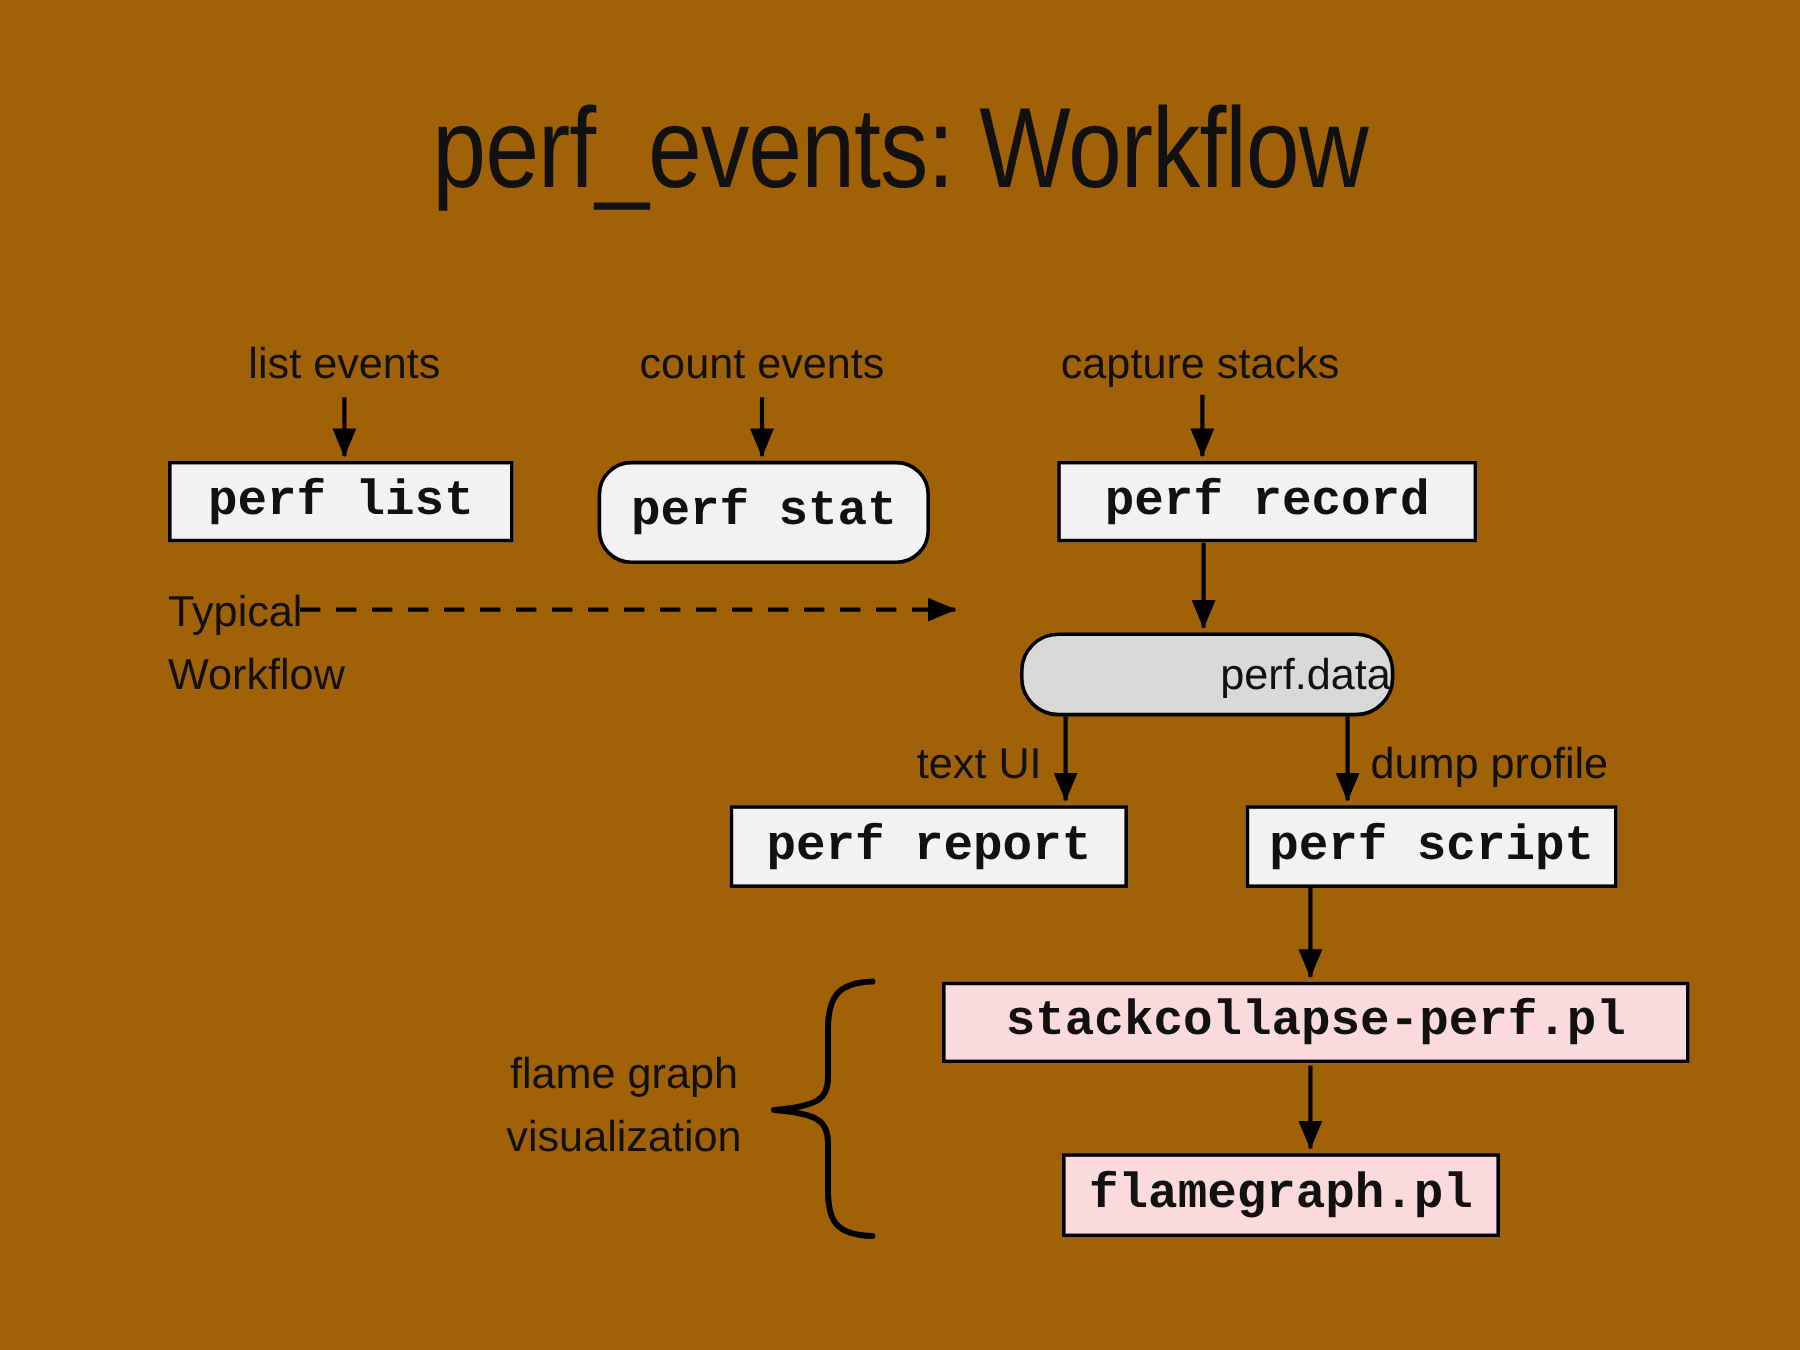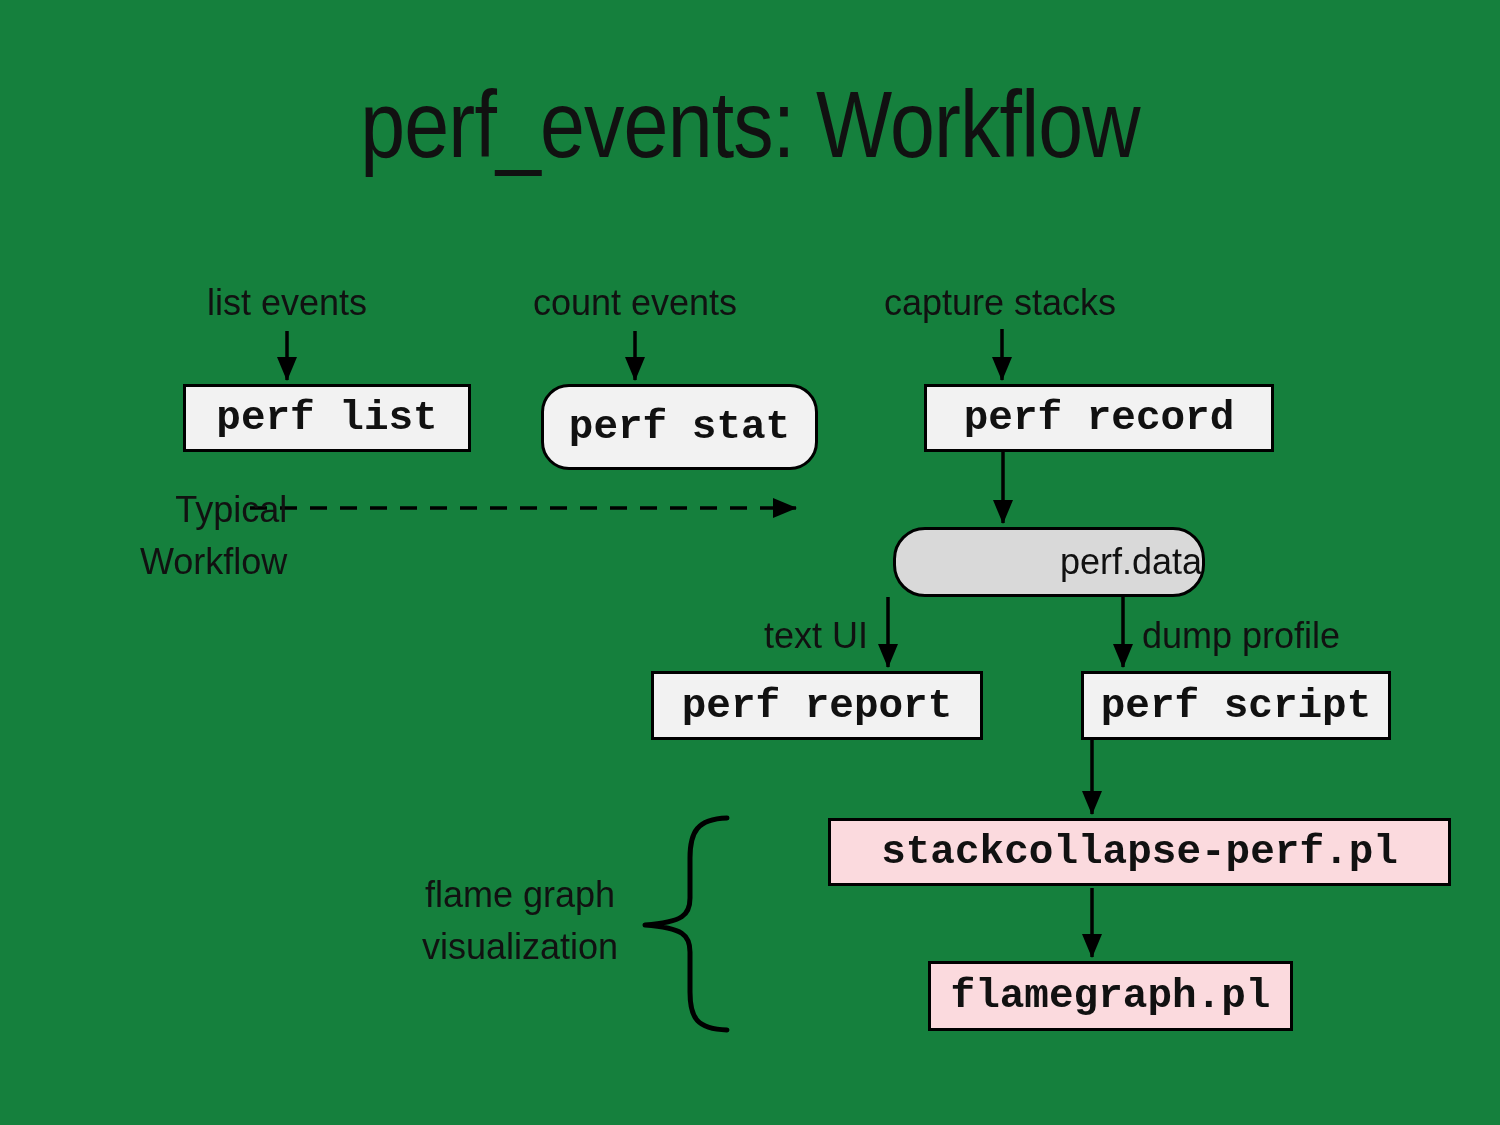--- a/index.html
+++ b/index.html
@@ -1,20 +1,20 @@
 <!DOCTYPE html>
 <html style="--box-fill: #f2f2f2; --data-fill: #d9d9d9; --pink-fill: #fbdade; --stroke: #000000; --text: #111111;"><head>
 <meta charset="utf-8">
 <style>
   html, body { margin: 0; padding: 0; background: #ffffff; }
   #slide {
     position: relative;
     width: 1500px;
     height: 1125px;
-    background: #15803d;
+    background: #a16207;
     overflow: hidden;
     font-family: "Liberation Sans", sans-serif;
     color: var(--text, #111111);
   }
   #slide-title {
     position: absolute;
     top: 72px;
     left: 0;
     width: 100%;
     text-align: center;
@@ -24,38 +24,36 @@
     letter-spacing: -1px;
     transform: scaleX(0.85);
     transform-origin: 50% 50%;
     white-space: nowrap;
   }
   .lbl {
     position: absolute;
     font-size: 36px;
     line-height: 1.15;
     white-space: nowrap;
-    text-align: right;
   }
   .lbl.center { text-align: center; }
   .lbl.right  { text-align: right; }
   .two-line { line-height: 52px; white-space: nowrap; }
   .node {
     position: absolute;
     box-sizing: border-box;
     background: var(--box-fill, #f2f2f2);
     border: 3px solid var(--stroke, #000000);
     display: flex;
     align-items: center;
     justify-content: center;
     font-family: "Liberation Mono", "DejaVu Sans Mono", monospace;
     font-weight: bold;
     font-size: 41px;
     white-space: nowrap;
-    margin-left: 43px;
   }
   .node--data {
     background: var(--data-fill, #d9d9d9);
     border-radius: 32px;
     font-family: "Liberation Sans", sans-serif;
     font-weight: normal;
     font-size: 36px;
   }
   .node--pink { background: var(--pink-fill, #fbdade); }
   #connectors {

